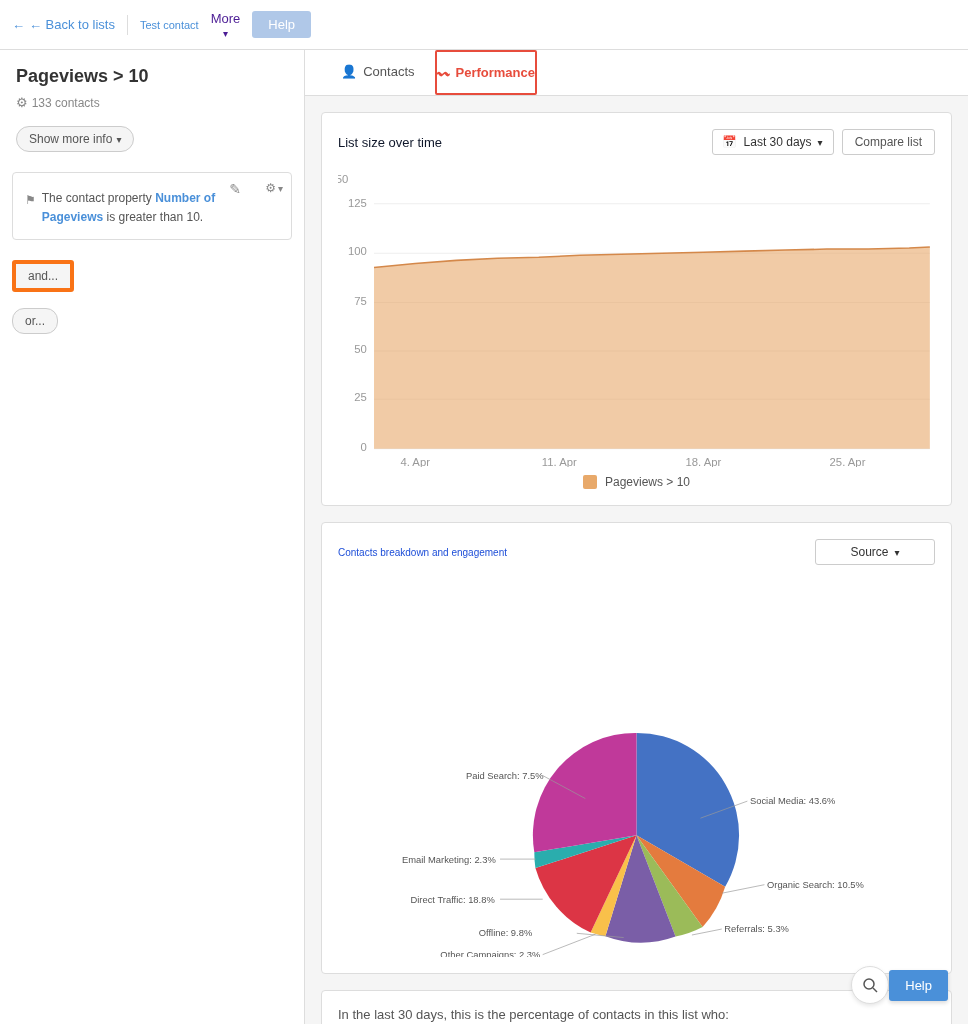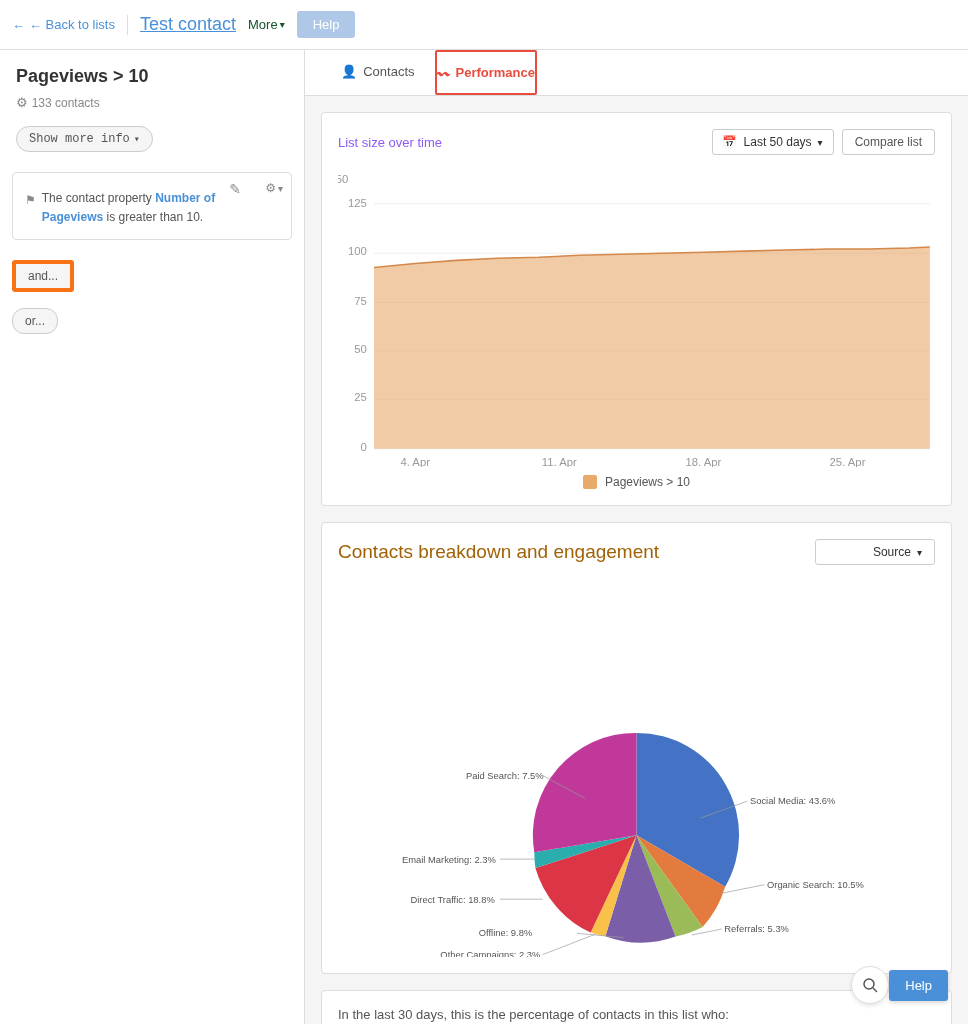--- a/index.html
+++ b/index.html
@@ -1,34 +1,34 @@
 <!DOCTYPE html>
 <html><head>
   <meta charset="utf-8">
   <style>
     * { box-sizing: border-box; margin: 0; padding: 0; }
     body { font-family: Arial, sans-serif; font-size: 13px; background: #f5f5f5; color: #333; display: flex; flex-direction: column; height: 1024px; width: 968px; overflow: hidden; }
 
     
     .top-bar { background: #fff; border-bottom: 1px solid #ddd; padding: 8px 12px; display: flex; align-items: center; gap: 12px; height: 50px; }
     .back-link { color: #4a90d9; font-size: 13px; display: flex; align-items: center; gap: 4px; cursor: pointer; text-decoration: none; }
-    .test-contact-btn { color: #4a90d9; font-size: 18px; cursor: pointer; background: none; border: none; text-decoration: underline; }
-    .more-btn { color: #14532d; font-size: 13px; cursor: pointer; background: none; border: none; display: flex; align-items: center; gap: 2px; }
+    .test-contact-btn { color: #4a90d9; font-size: 11px; cursor: pointer; background: none; border: none; }
+    .more-btn { color: #4c1d95; font-size: 13px; cursor: pointer; background: none; border: none; display: flex; align-items: center; gap: 2px; flex-direction: column; }
     .saved-btn { background: #b0c8e8; color: #fff; border: none; border-radius: 3px; padding: 6px 16px; font-size: 13px; cursor: pointer; }
 
     
     .main-layout { display: flex; flex: 1; overflow: hidden; }
 
     
     .sidebar { width: 305px; background: #fff; border-right: 1px solid #ddd; padding: 0; display: flex; flex-direction: column; overflow-y: auto; }
     .sidebar-title { padding: 16px 16px 4px 16px; }
     .sidebar-title h2 { font-size: 18px; font-weight: bold; color: #333; }
     .sidebar-subtitle { color: #888; font-size: 12px; display: flex; align-items: center; gap: 4px; padding: 4px 16px 8px 16px; }
     .gear-icon { color: #888; font-size: 13px; }
-    .show-more-btn { margin: 8px 16px; border: 1px solid #ccc; background: #f5f5f5; border-radius: 13px; padding: 5px 12px; font-size: 12px; cursor: pointer; color: #555; display: flex; align-items: center; gap: 4px; width: fit-content; font-family: Liberation Mono, monospace; }
+    .show-more-btn { margin: 8px 16px; border: 1px solid #ccc; background: #f5f5f5; border-radius: 13px; padding: 5px 12px; font-size: 12px; cursor: pointer; color: #555; display: flex; align-items: center; gap: 4px; width: fit-content; }
     .filter-card { margin: 12px; border: 1px solid #ddd; border-radius: 4px; padding: 12px; position: relative; background: #fff; }
     .filter-card-settings { position: absolute; top: 8px; right: 8px; color: #888; font-size: 12px; cursor: pointer; display: flex; align-items: center; gap: 2px; }
     .filter-card-edit { position: absolute; top: 8px; right: 50px; color: #888; font-size: 14px; cursor: pointer; }
     .filter-text { font-size: 12px; color: #555; line-height: 1.6; display: flex; align-items: flex-start; gap: 6px; margin-top: 4px; }
     .filter-text .flag-icon { color: #888; margin-top: 2px; }
     .filter-text .highlight { color: #4a90d9; font-weight: bold; }
     .and-btn { margin: 8px 12px; border: 4px solid #f97316; background: #f5f5f5; border-radius: 3px; padding: 5px 12px; font-size: 12px; cursor: pointer; color: #555; width: fit-content; }
     .or-btn { margin: 8px 12px; border: 1px solid #ccc; background: #f5f5f5; border-radius: 12px; padding: 5px 12px; font-size: 12px; cursor: pointer; color: #555; width: fit-content; }
 
     
@@ -36,34 +36,34 @@
 
     
     .tabs { background: #fff; border-bottom: 1px solid #ddd; display: flex; padding: 0 16px; }
     .tab { padding: 14px 20px; font-size: 13px; color: #555; cursor: pointer; border-bottom: 2px solid transparent; display: flex; align-items: center; gap: 6px; }
     .tab.active { color: #e74c3c; border-bottom: 2px solid #e74c3c; font-weight: bold; }
     .tab-active-box { border: 2px solid #e74c3c; border-radius: 2px; padding: 0; }
 
     
     .chart-section { margin: 16px; background: #fff; border: 1px solid #ddd; border-radius: 4px; padding: 16px; }
     .chart-header { display: flex; align-items: center; justify-content: space-between; margin-bottom: 12px; }
-    .chart-title { font-size: 13px; color: #8b5cf6; }
+    .chart-title { font-size: 13px; color: #0f172a; }
     .chart-controls { display: flex; align-items: center; gap: 8px; }
     .date-select { border: 1px solid #ccc; border-radius: 3px; padding: 5px 10px; font-size: 12px; background: #fff; cursor: pointer; display: flex; align-items: center; gap: 6px; }
     .compare-btn { border: 1px solid #ccc; border-radius: 3px; padding: 5px 12px; font-size: 12px; background: #fff; cursor: pointer; color: #555; }
     .chart-area { position: relative; height: 300px; }
     .chart-svg { width: 100%; height: 100%; }
     .chart-legend { display: flex; justify-content: center; align-items: center; gap: 8px; margin-top: 8px; font-size: 12px; color: #555; }
     .legend-swatch { width: 14px; height: 14px; background: #e8a96a; display: inline-block; border-radius: 2px; }
 
     
     .pie-section { margin: 16px; background: #fff; border: 1px solid #ddd; border-radius: 4px; padding: 16px; }
     .pie-header { display: flex; align-items: center; justify-content: space-between; margin-bottom: 12px; }
-    .pie-title { font-size: 19px; color: #a16207; }
-    .source-select { border: 1px solid #ccc; border-radius: 3px; padding: 5px 12px; font-size: 12px; background: #fff; cursor: pointer; display: flex; align-items: center; gap: 6px; min-width: 120px; justify-content: flex-end; }
+    .pie-title { font-size: 10px; color: #1d4ed8; }
+    .source-select { border: 1px solid #ccc; border-radius: 3px; padding: 5px 12px; font-size: 12px; background: #fff; cursor: pointer; display: flex; align-items: center; gap: 6px; min-width: 120px; justify-content: center; }
     .pie-container { display: flex; justify-content: center; align-items: center; min-height: 300px; }
 
     
     .engagement-section { margin: 16px; background: #fff; border: 1px solid #ddd; border-radius: 4px; padding: 16px; }
     .engagement-title { font-size: 13px; color: #555; margin-bottom: 16px; }
 
     
     .bottom-right { position: fixed; bottom: 20px; right: 20px; display: flex; gap: 0; align-items: center; }
     .search-btn { background: #fff; border: 1px solid #ddd; border-radius: 50%; width: 38px; height: 38px; display: flex; align-items: center; justify-content: center; cursor: pointer; box-shadow: 0 2px 4px rgba(0,0,0,0.1); }
     .help-btn { background: #4a90d9; color: #fff; border: none; border-radius: 3px; padding: 8px 16px; font-size: 13px; cursor: pointer; box-shadow: 0 2px 4px rgba(0,0,0,0.15); }
@@ -133,21 +133,21 @@
         <span>Performance</span>
       </div>
     </div>
 
     <div class="chart-section">
       <div class="chart-header">
         <span class="chart-title">List size over time</span>
         <div class="chart-controls">
           <div class="date-select">
             <span>📅</span>
-            <span>Last 50 days</span>
+            <span>Last 30 days</span>
             <span class="chevron">▾</span>
           </div>
           <button class="compare-btn">Compare list</button>
         </div>
       </div>
       <div class="chart-area">
         <svg class="chart-svg" viewBox="0 0 580 280" xmlns="http://www.w3.org/2000/svg">
 
           <text x="28" y="270" font-size="11" fill="#999" text-anchor="end">0</text>
           <text x="28" y="222" font-size="11" fill="#999" text-anchor="end">25</text>

